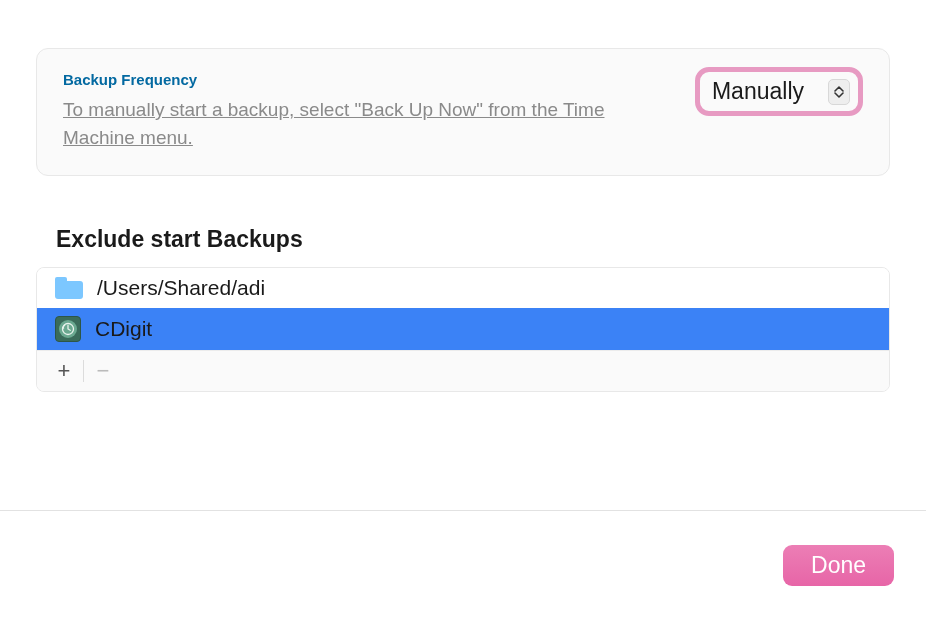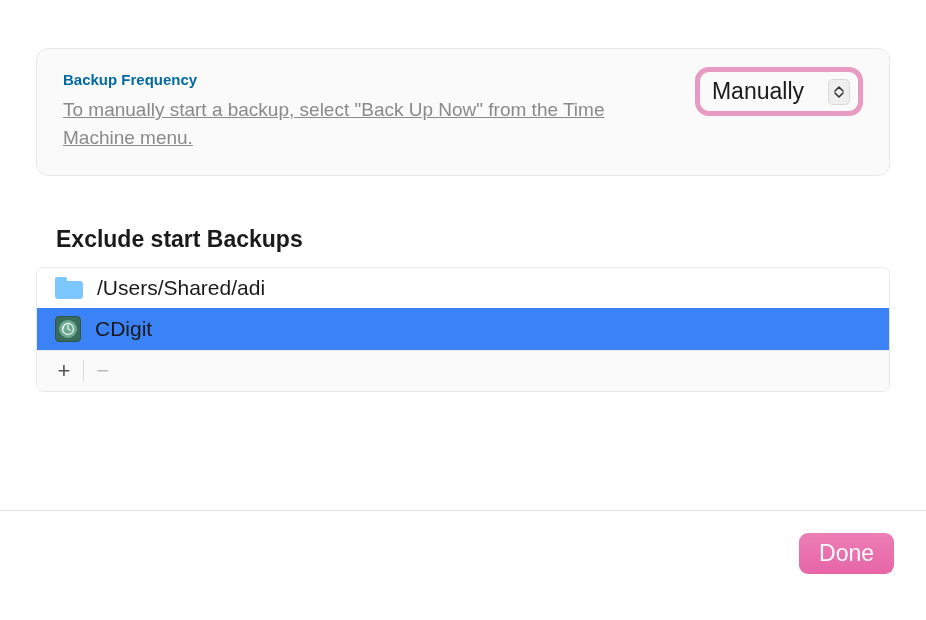--- a/index.html
+++ b/index.html
@@ -198,26 +198,26 @@
       left: 0;
       right: 0;
       top: 510px;
       height: 1px;
       background: #e2e2e2;
     }
 
     .done-btn {
       position: absolute;
       right: 32px;
-      top: 533px;
+      top: 545px;
       background: linear-gradient(180deg, #ec7eb5 0%, #e765a7 100%);
       color: #ffffff;
       font-size: 23px;
       font-weight: 500;
-      padding: 7px 20px;
+      padding: 7px 28px;
       border: none;
       border-radius: 9px;
       cursor: pointer;
     }
   </style>
 </head>
 <body>
 
 <div class="content">
   <div class="frequency-card">

